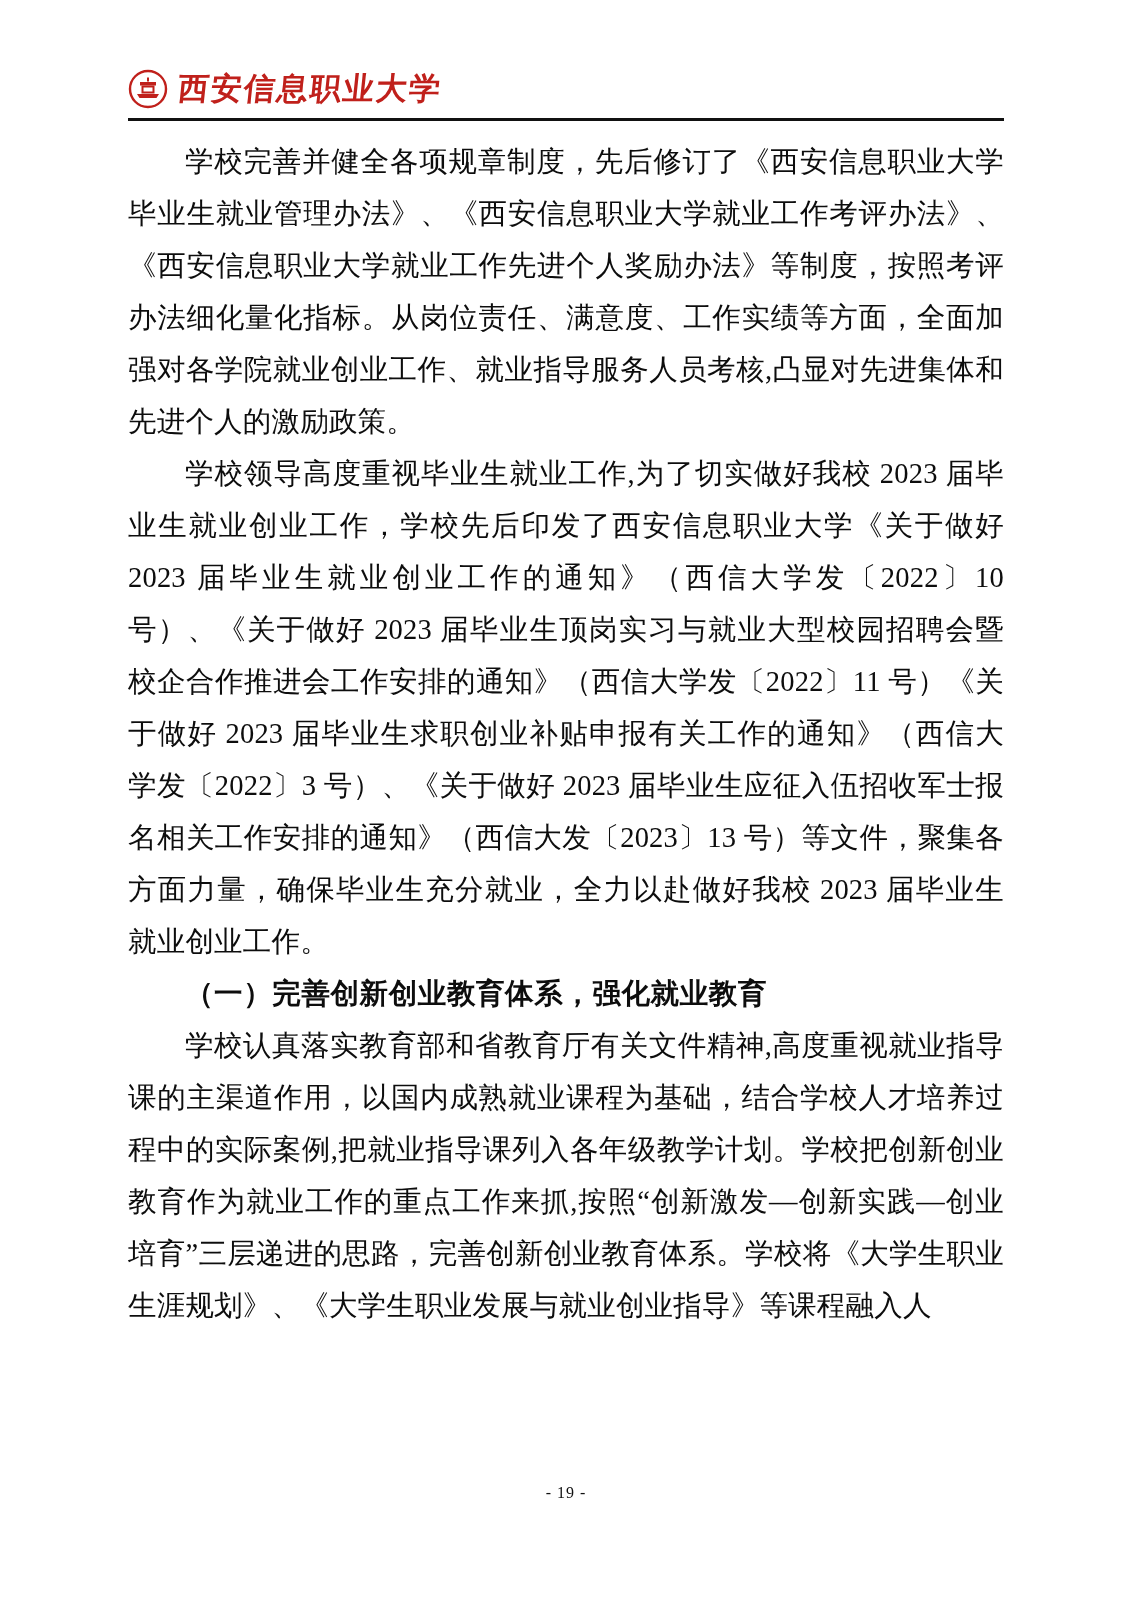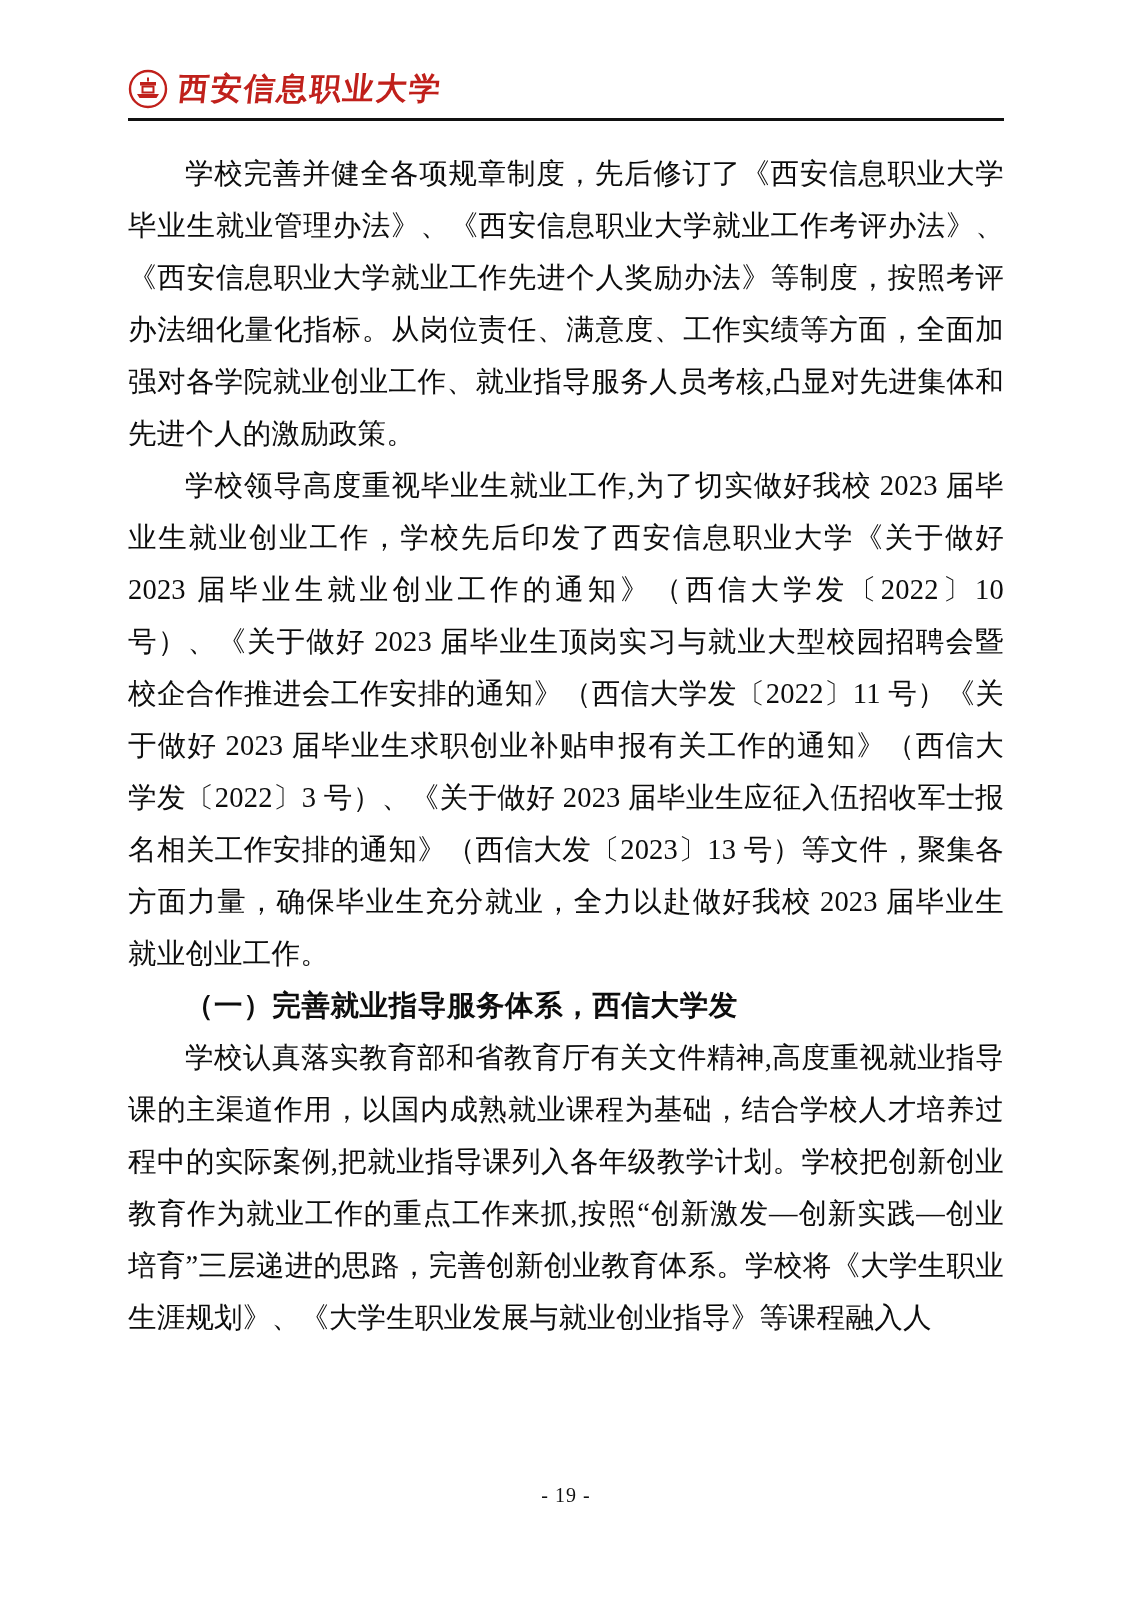--- a/index.html
+++ b/index.html
@@ -55,21 +55,21 @@
     top: 52px;
     width: 876px;
     height: 3px;
     background: #111111;
   }
 
   
   .content {
     position: absolute;
     left: 128px;
-    top: 148px;
+    top: 136px;
     width: 876px;
   }
   p.para {
     margin: 0;
     font-size: 28.5px;
     line-height: 52px;
     text-align: justify;
     text-justify: inter-ideograph;
     text-indent: 2em;
     letter-spacing: 0.2px;
@@ -92,21 +92,21 @@
     letter-spacing: 0.6px;
   }
 
   
   .footer {
     position: absolute;
     left: 0;
     top: 1484px;
     width: 1132px;
     text-align: center;
-    font-size: 20px;
+    font-size: 16px;
     font-family: "Liberation Serif", "DejaVu Serif", serif;
     color: #111111;
     letter-spacing: 1px;
   }
 </style>
 </head>
 <body>
 
 <div class="page">
 
@@ -122,21 +122,21 @@
         </svg>
       </span>
       <span class="logo-text">西安信息职业大学</span>
     </div>
     <div class="header-rule"></div>
   </div>
 
   <div class="content">
     <p class="para">学校完善并健全各项规章制度，先后修订了《西安信息职业大学毕业生就业管理办法》、《西安信息职业大学就业工作考评办法》、《西安信息职业大学就业工作先进个人奖励办法》等制度，按照考评办法细化量化指标。从岗位责任、满意度、工作实绩等方面，全面加强对各学院就业创业工作、就业指导服务人员考核,凸显对先进集体和先进个人的激励政策。</p>
     <p class="para">学校领导高度重视毕业生就业工作,为了切实做好我校 2023 届毕业生就业创业工作，学校先后印发了西安信息职业大学《关于做好 2023 届毕业生就业创业工作的通知》（西信大学发〔2022〕10 号）、《关于做好 2023 届毕业生顶岗实习与就业大型校园招聘会暨校企合作推进会工作安排的通知》（西信大学发〔2022〕11 号）《关于做好 2023 届毕业生求职创业补贴申报有关工作的通知》（西信大学发〔2022〕3 号）、《关于做好 2023 届毕业生应征入伍招收军士报名相关工作安排的通知》（西信大发〔2023〕13 号）等文件，聚集各方面力量，确保毕业生充分就业，全力以赴做好我校 2023 届毕业生就业创业工作。</p>
-    <p class="subheading">（一）完善就业指导服务体系，西信大学发</p>
+    <p class="subheading">（一）完善创新创业教育体系，强化就业教育</p>
     <p class="para">学校认真落实教育部和省教育厅有关文件精神,高度重视就业指导课的主渠道作用，以国内成熟就业课程为基础，结合学校人才培养过程中的实际案例,把就业指导课列入各年级教学计划。学校把创新创业教育作为就业工作的重点工作来抓,按照“创新激发—创新实践—创业培育”三层递进的思路，完善创新创业教育体系。学校将《大学生职业生涯规划》、《大学生职业发展与就业创业指导》等课程融入人</p>
   </div>
 
   <div class="footer">
     <span>- 19 -</span>
   </div>
 
 </div>
 
 </body></html>

